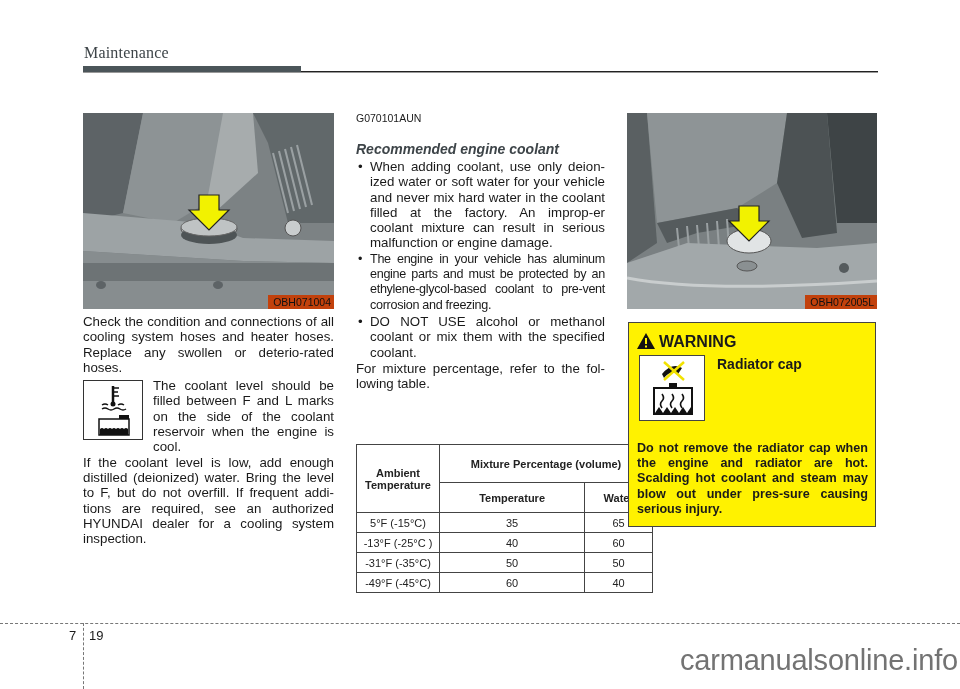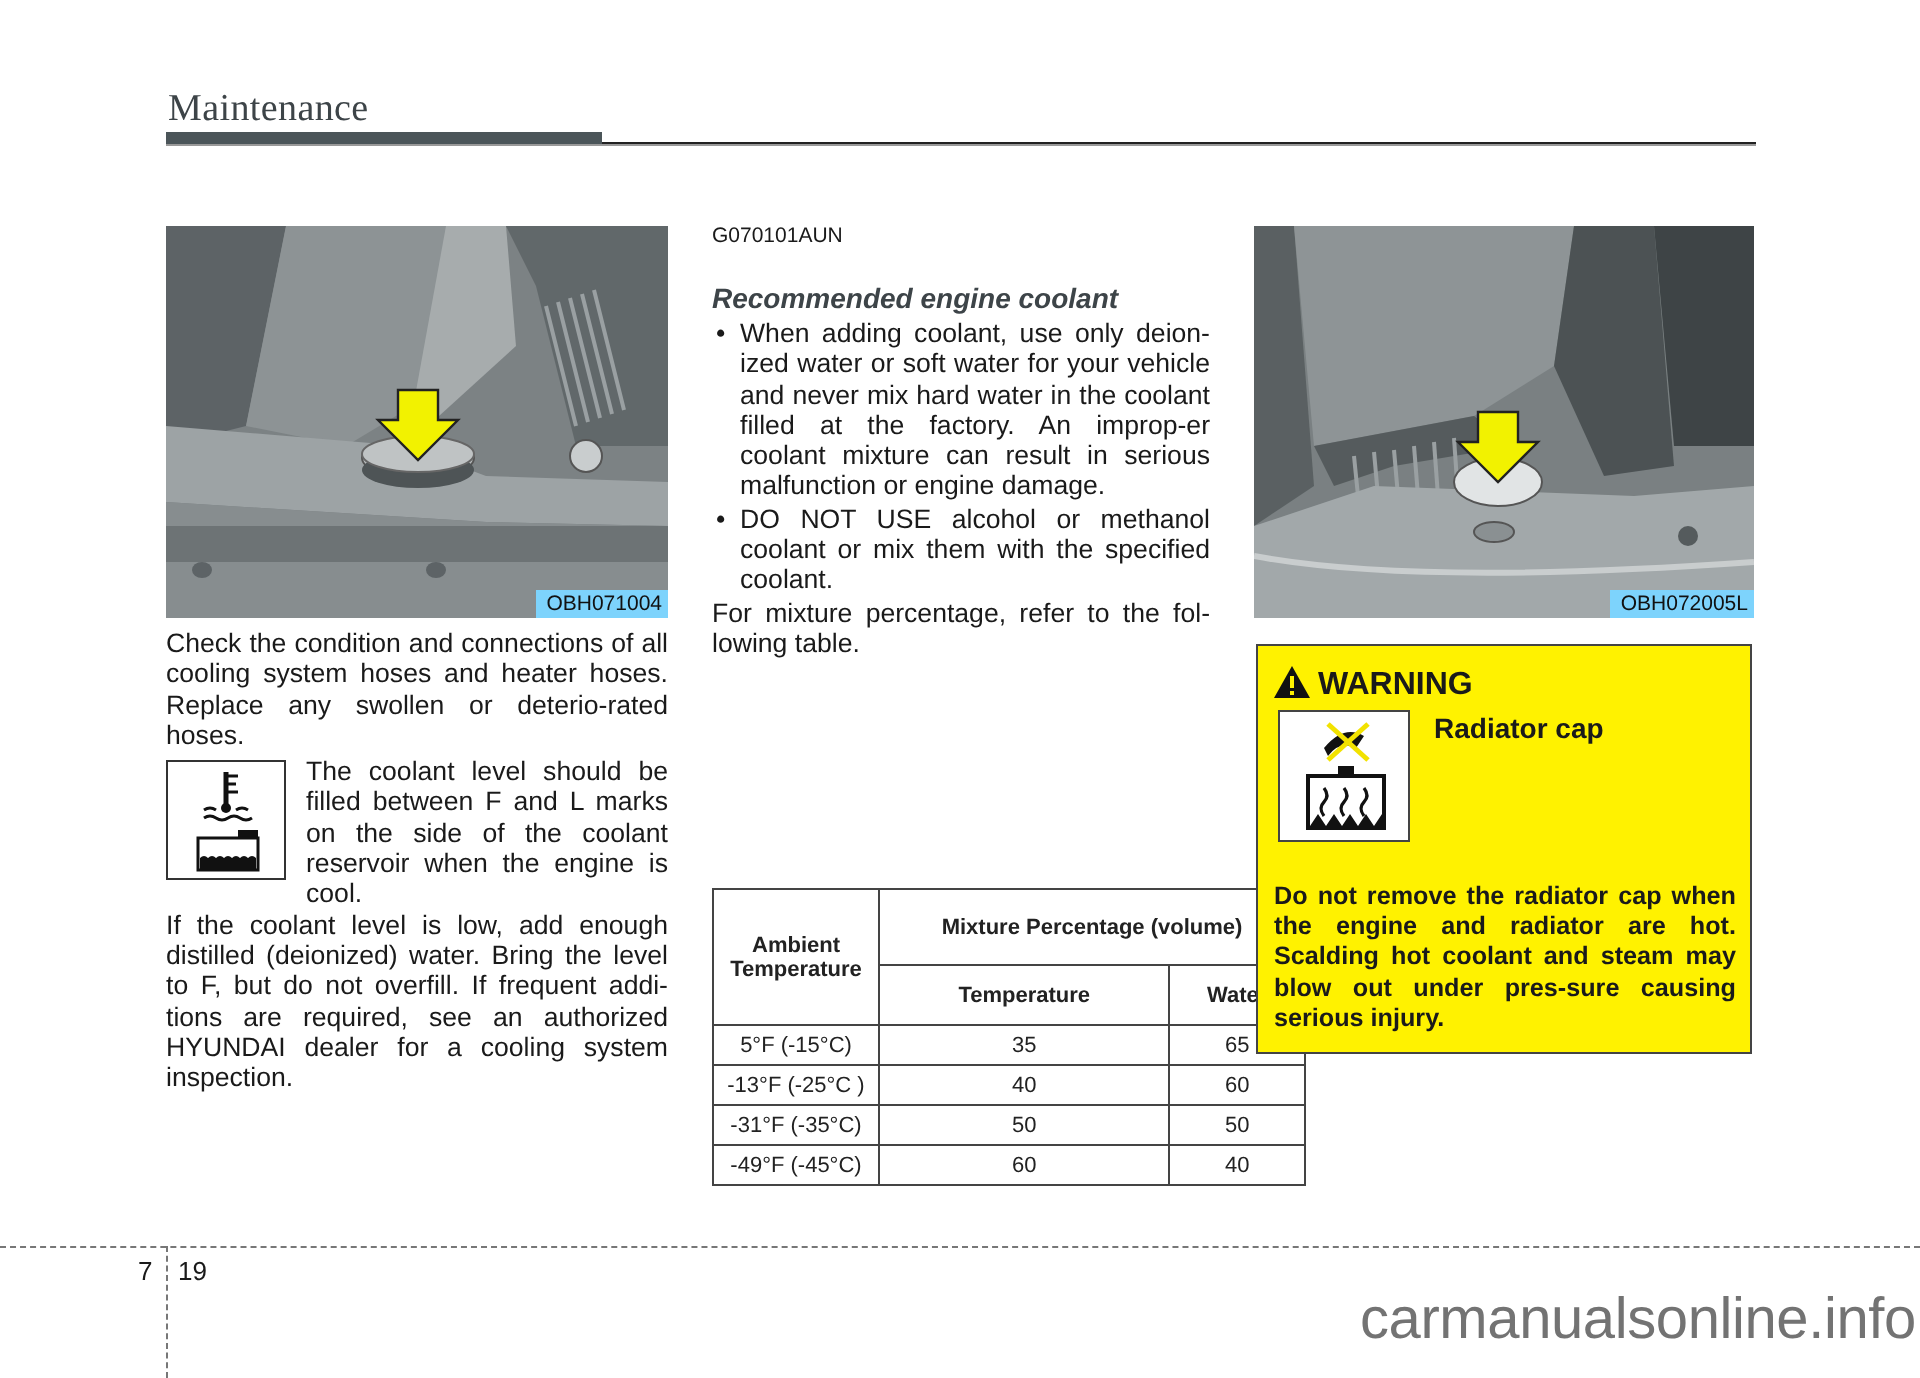--- a/index.html
+++ b/index.html
@@ -1,27 +1,27 @@
 <!DOCTYPE html>
 <html><head>
 <meta charset="utf-8">
 <style>
   html, body { margin: 0; padding: 0; background: #ffffff; }
   body { width: 960px; height: 689px; position: relative; overflow: hidden;
          font-family: "Liberation Sans", sans-serif; color: #1a1a1a; }
 
   .header-title { position: absolute; left: 84px; top: 44px; font-family: "Liberation Serif", serif;
-                  font-size: 19px; color: #3d4448; letter-spacing: 0.2px; }
+                  font-size: 16px; color: #3d4448; letter-spacing: 0.2px; }
   .header-bar { position: absolute; left: 83px; top: 66px; width: 218px; height: 6px; background: #4b5559; }
   .header-line { position: absolute; left: 301px; top: 71px; width: 577px; height: 1px; background: #222; }
   .header-line2 { position: absolute; left: 83px; top: 72px; width: 795px; height: 1px; background: #999; }
 
   .photo { position: absolute; overflow: hidden; background: #6f7577; }
   .photo svg { display: block; }
-  .photo-code { position: absolute; right: 0; bottom: 0; background: #7dd3fc; font-size: 10.5px;
+  .photo-code { position: absolute; right: 0; bottom: 0; background: #c2410c; font-size: 10.5px;
                 padding: 1px 3px 1px 5px; color: #111; line-height: 12px; }
 
   .col { position: absolute; font-size: 13.3px; line-height: 15.3px; text-align: justify; }
   .col p { margin: 0; }
   .col1 { left: 83px; top: 314px; width: 251px; }
   .col2 { left: 356px; top: 112px; width: 249px; }
 
   .icon-box { float: left; width: 60px; height: 60px; border: 1.2px solid #333; margin: 2px 10px 2px 0; box-sizing: border-box; }
   .icon-text { text-align: justify; }
   .clear { clear: both; }
@@ -113,20 +113,21 @@
     <div class="clear"></div>
   </div>
   <p>If the coolant level is low, add enough distilled (deionized) water. Bring the level to F, but do not overfill. If frequent addi-tions are required, see an authorized HYUNDAI dealer for a cooling system inspection.</p>
 </div>
 
 <div class="col col2">
   <div class="code-label">G070101AUN</div>
   <div class="section-title">Recommended engine coolant</div>
   <ul class="bullets">
     <li>When adding coolant, use only deion-ized water or soft water for your vehicle and never mix hard water in the coolant filled at the factory. An improp-er coolant mixture can result in serious malfunction or engine damage.</li>
+    <li class="narrow">The engine in your vehicle has aluminum engine parts and must be protected by an ethylene-glycol-based coolant to pre-vent corrosion and freezing.</li>
     <li>DO NOT USE alcohol or methanol coolant or mix them with the specified coolant.</li>
   </ul>
   <p>For mixture percentage, refer to the fol-lowing table.</p>
 </div>
 
 <table class="mix">
   <tbody>
       <tr class="h1">
     <th rowspan="2" style="width:82px;">Ambient Temperature</th>
     <th colspan="2">Mixture Percentage (volume)</th>

